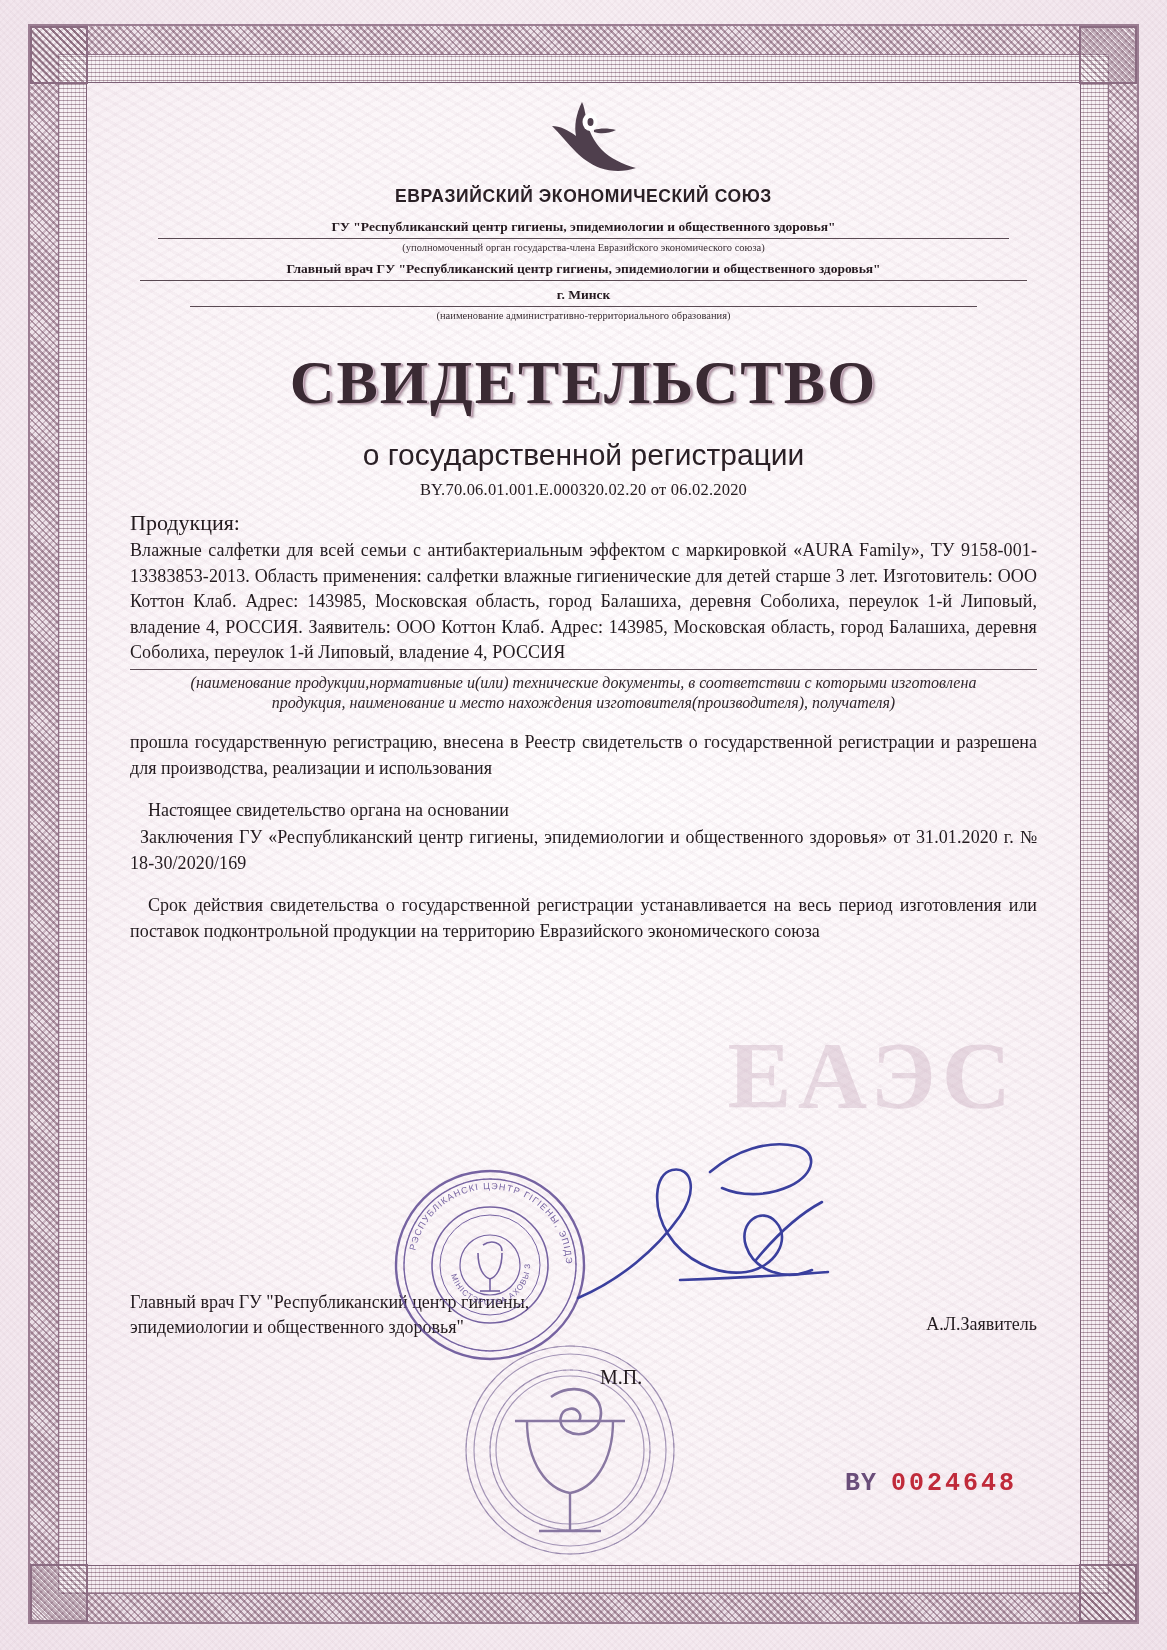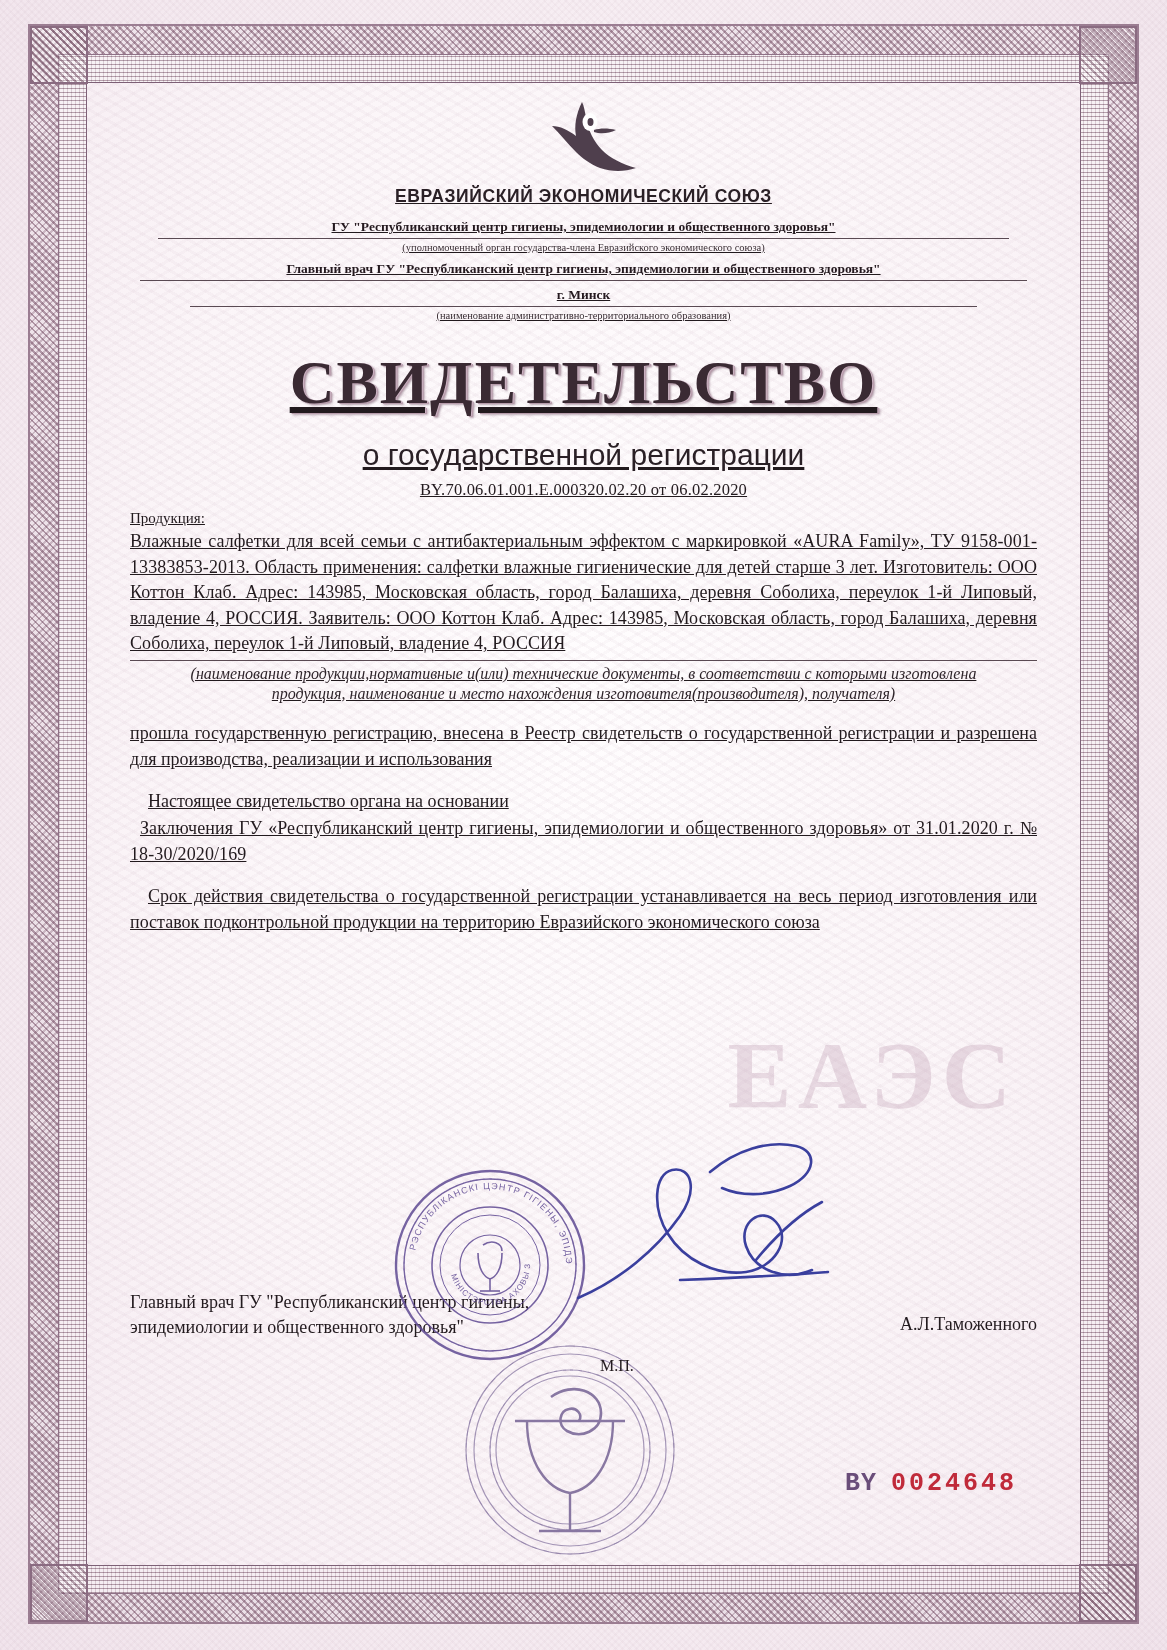--- a/index.html
+++ b/index.html
@@ -76,21 +76,20 @@
   .corner.tl{left:30px;top:26px;}
   .corner.tr{right:30px;top:26px;}
   .corner.bl{left:30px;bottom:28px;}
   .corner.br{right:30px;bottom:28px;}
 
   
   .content{
     position:absolute;
     left:130px; right:130px; top:96px;
     z-index:5;
-    text-decoration:underline;
   }
 
   .emblem-wrap{
     display:flex; justify-content:center; align-items:flex-end;
     height:86px;
   }
   .emblem{ width:120px; height:82px; }
 
   .org-title{
     text-align:center;
@@ -148,21 +147,21 @@
   .reg-number{
     text-align:center;
     margin-top:8px;
     font-size:16.5px;
     color:#221a1e;
     letter-spacing:.2px;
   }
 
   .label-line{
     margin-top:10px;
-    font-size:15px;
+    font-size:22px;
   }
   .body-text{
     font-size:18px;
     line-height:1.42;
     text-align:justify;
     margin-top:2px;
     letter-spacing:.1px;
   }
   .caption{
     font-size:16px;
@@ -213,23 +212,23 @@
     font-size:18px;
     line-height:1.38;
     max-width:470px;
   }
   .sign-name{
     font-size:18px;
     padding-top:24px;
     white-space:nowrap;
   }
   .mp{
-    margin-top:17px;
+    margin-top:26px;
     margin-left:470px;
-    font-size:16px;
+    font-size:20px;
   }
 
   
   .stamp{
     position:absolute;
     left:390px; top:1165px;
     width:200px; height:200px;
     z-index:7;
     opacity:.85;
   }
@@ -377,20 +376,20 @@
     <path d="M18 168 C60 150 96 120 120 86 C138 60 132 36 112 40 C94 44 92 78 108 104 C124 130 156 146 186 142 C214 138 232 110 216 92 C202 76 178 92 186 116 C194 140 224 152 252 140"></path>
     <path d="M150 42 C176 20 208 10 236 16 C258 21 256 44 230 56 C206 67 180 66 162 58"></path>
     <path d="M196 130 C214 108 236 86 262 72"></path>
     <path d="M120 150 C170 148 220 146 268 142"></path>
   </g>
 </svg>
 
 <div class="sign-zone">
   <div class="sign-row">
     <div class="sign-office">Главный врач ГУ "Республиканский центр гигиены, эпидемиологии и общественного здоровья"</div>
-    <div class="sign-name">А.Л.Таможенного</div>
+    <div class="sign-name">А.Л.Заявитель</div>
   </div>
   <div class="mp">М.П.</div>
 </div>
 
 <div class="serial">
   <span class="by">BY</span><span>0024648</span>
 </div>
 
 </body></html>

